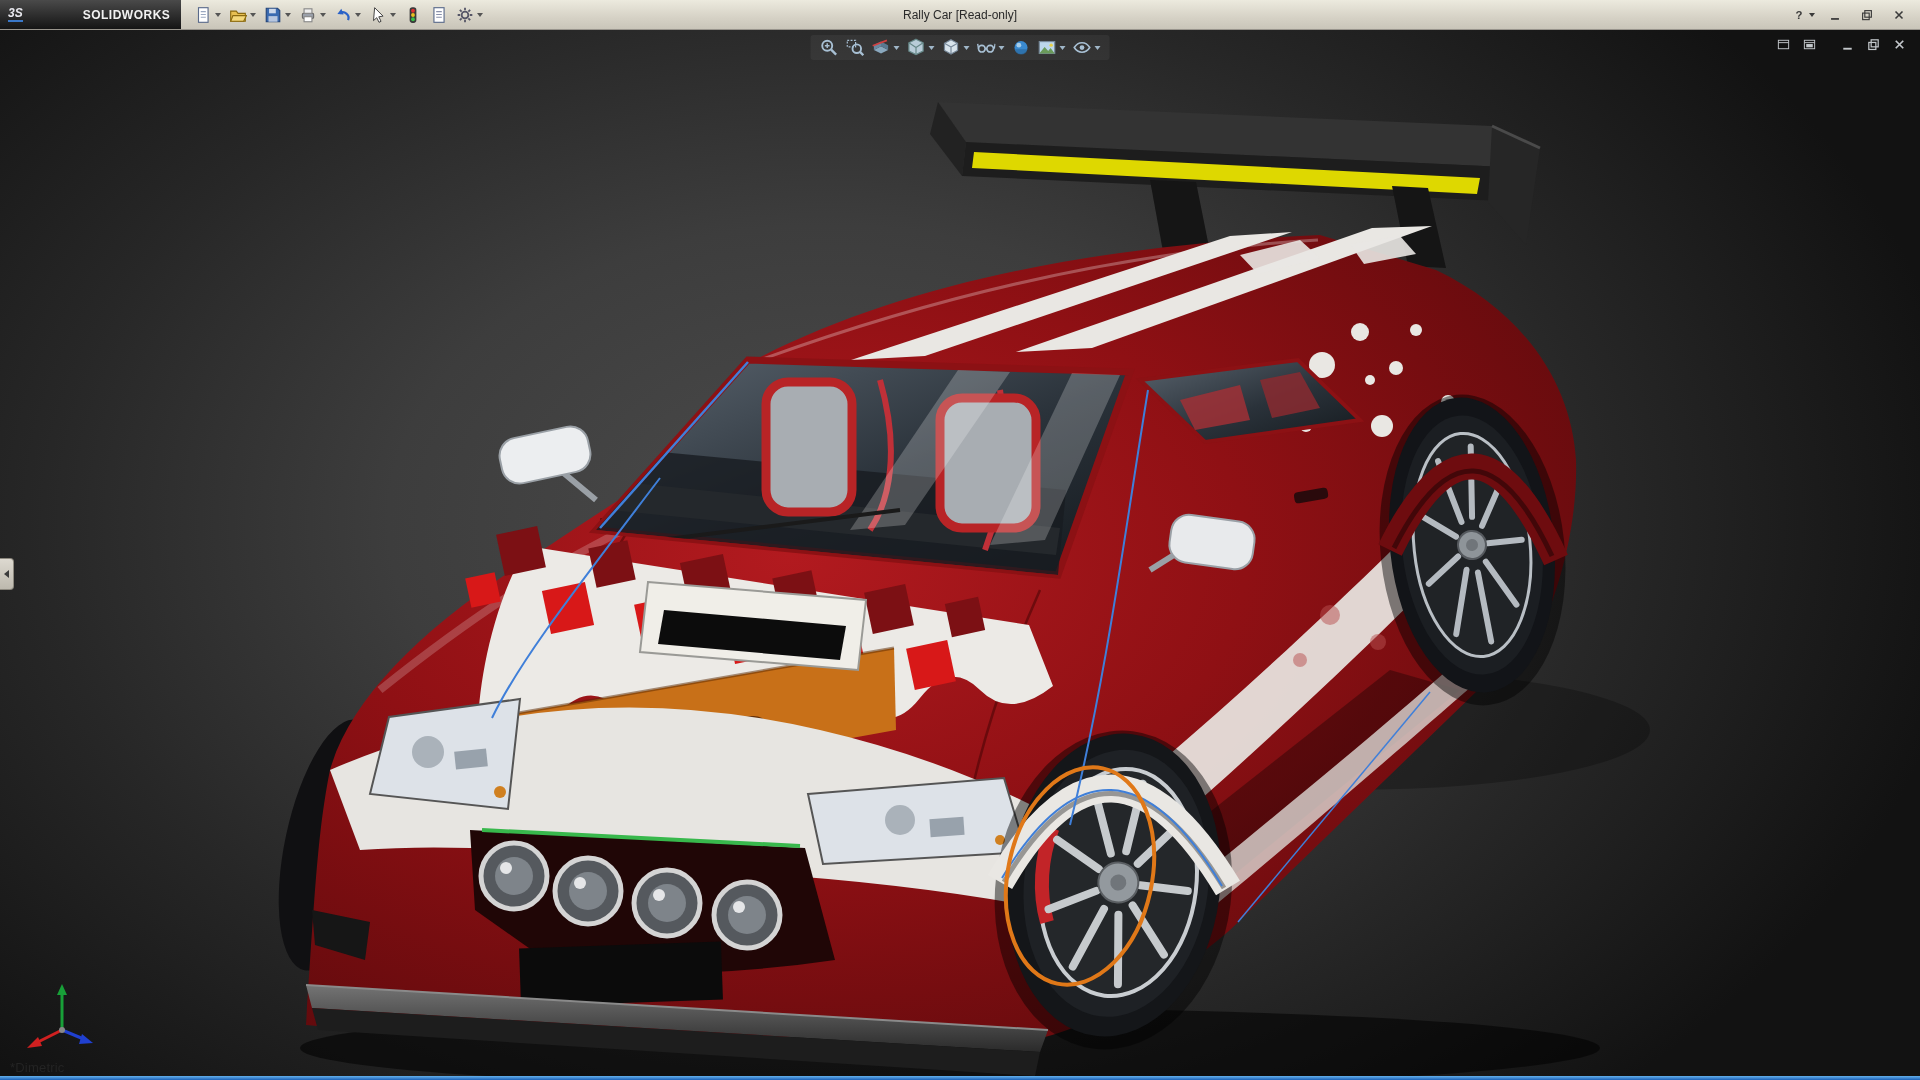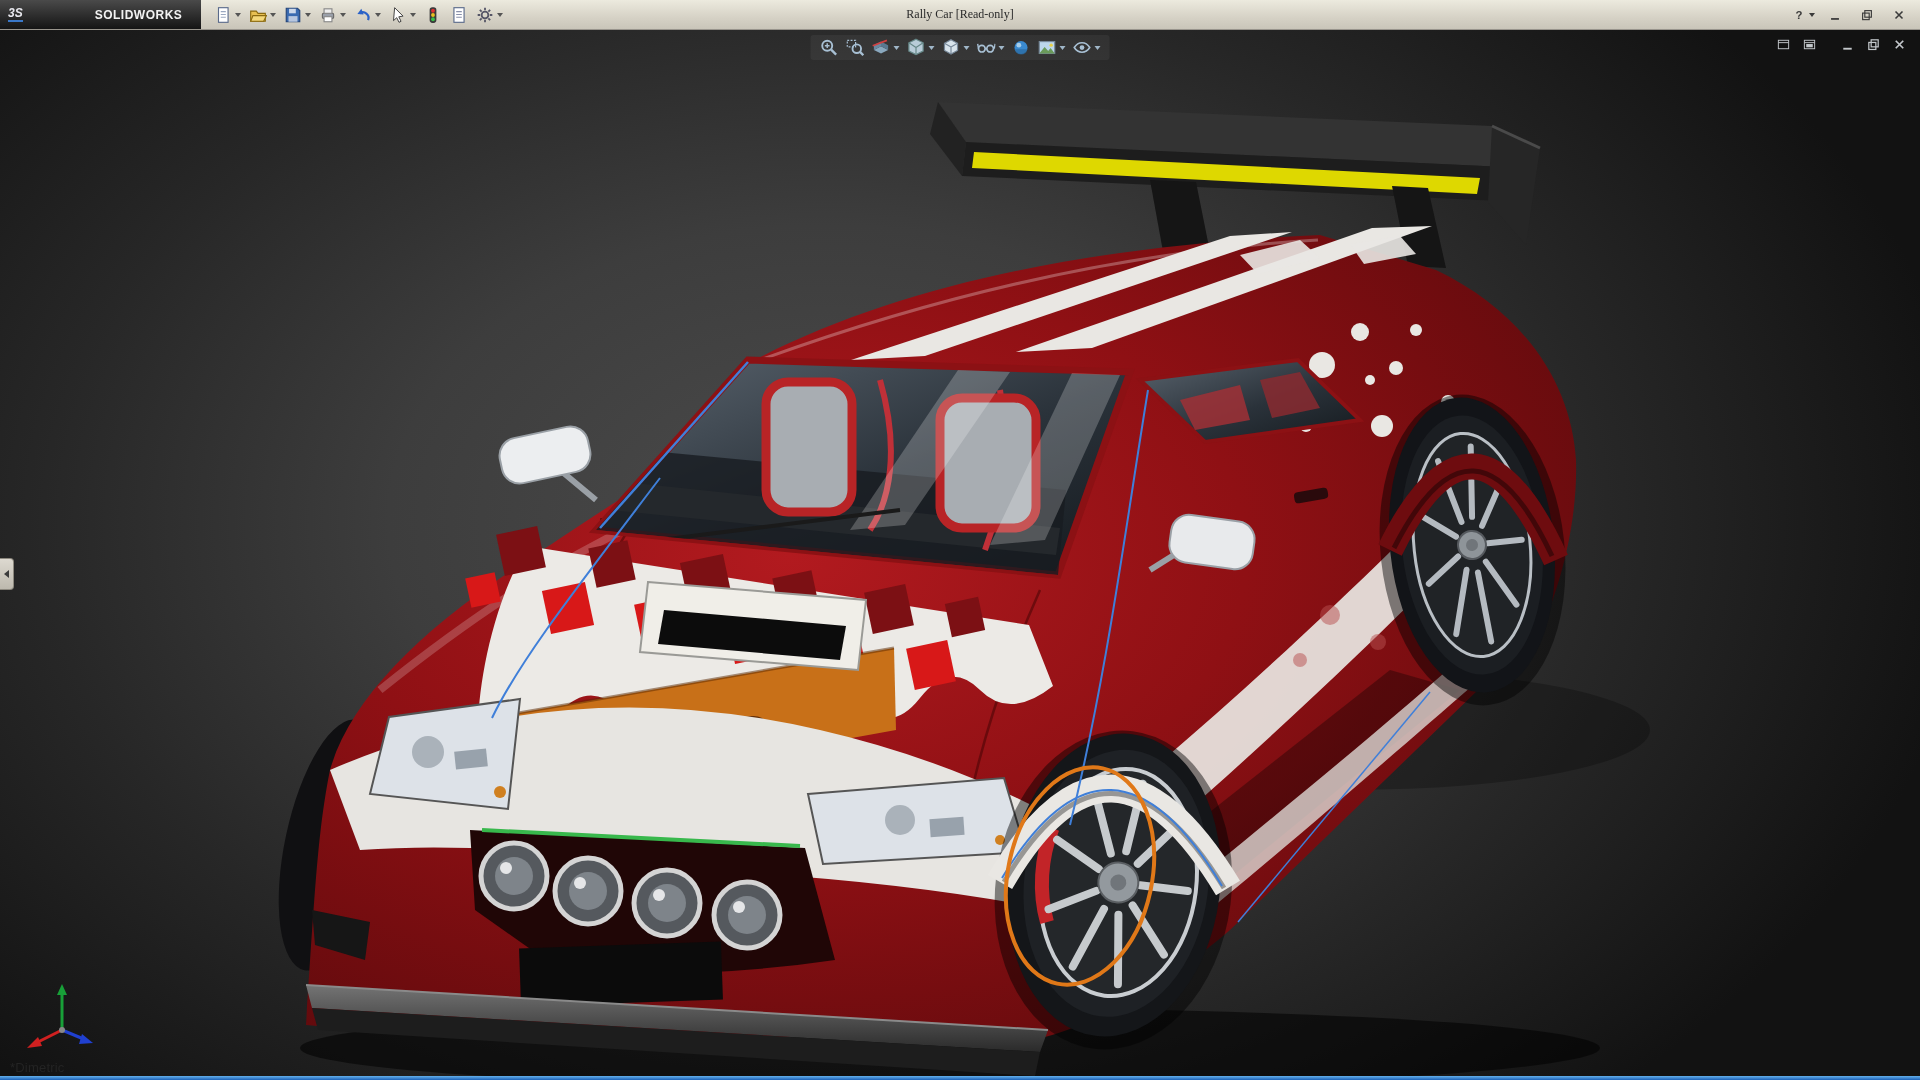--- a/index.html
+++ b/index.html
@@ -8,35 +8,35 @@
     font-family:"Liberation Sans",sans-serif;-webkit-font-smoothing:antialiased;
   }
   
   .titlebar{
     height:29px;border-bottom:1px solid #98948c;
     background:linear-gradient(#eceade,#d6d2c6 60%,#c9c5b9);
     display:flex;align-items:stretch;position:relative;
   }
   .logo{
     background:linear-gradient(#4a4a4a,#141414);
-    color:#fff;display:flex;align-items:center;gap:24px;
-    padding:0 19px 0 8px;
+    color:#fff;display:flex;align-items:center;gap:12px;
+    padding:0 11px 0 8px;
   }
   .logo-mark{font-style:italic;font-weight:bold;font-size:12px;color:#e8e8ee;
     border-bottom:2px solid #3a78c8;padding-bottom:1px;line-height:1;}
   .logo-text{font-weight:bold;font-size:12px;letter-spacing:.5px;color:#f2f2f2;margin-left:48px;}
   .toolbar{display:flex;align-items:center;gap:2px;padding-left:10px;}
   .tb-btn{display:flex;align-items:center;height:24px;padding:0 3px;border-radius:3px;}
   .icon16{display:inline-flex;align-items:center;}
   .caret{width:0;height:0;border-left:3.5px solid transparent;border-right:3.5px solid transparent;
     border-top:4px solid #555;margin-left:3px;}
   .doc-title{
     position:absolute;left:50%;top:0;transform:translateX(-50%);
     height:29px;display:flex;align-items:center;
-    font-size:12px;color:#2a2a2a;font-family:Liberation Serif, serif;
+    font-size:12px;color:#2a2a2a;
   }
   .win-controls{margin-left:auto;display:flex;align-items:center;gap:2px;padding-right:6px;}
   .win-btn{width:30px;height:21px;display:flex;align-items:center;justify-content:center;
     color:#3a3a3a;border-radius:2px;}
   .win-btn .caret{border-top-color:#3a3a3a;}
 
   
   .viewport{
     position:relative;width:1920px;height:1046px;
     background:radial-gradient(1150px 780px at 43% 47%, #4b4b4b 0%, #3d3d3d 38%, #272727 68%, #121212 100%);

